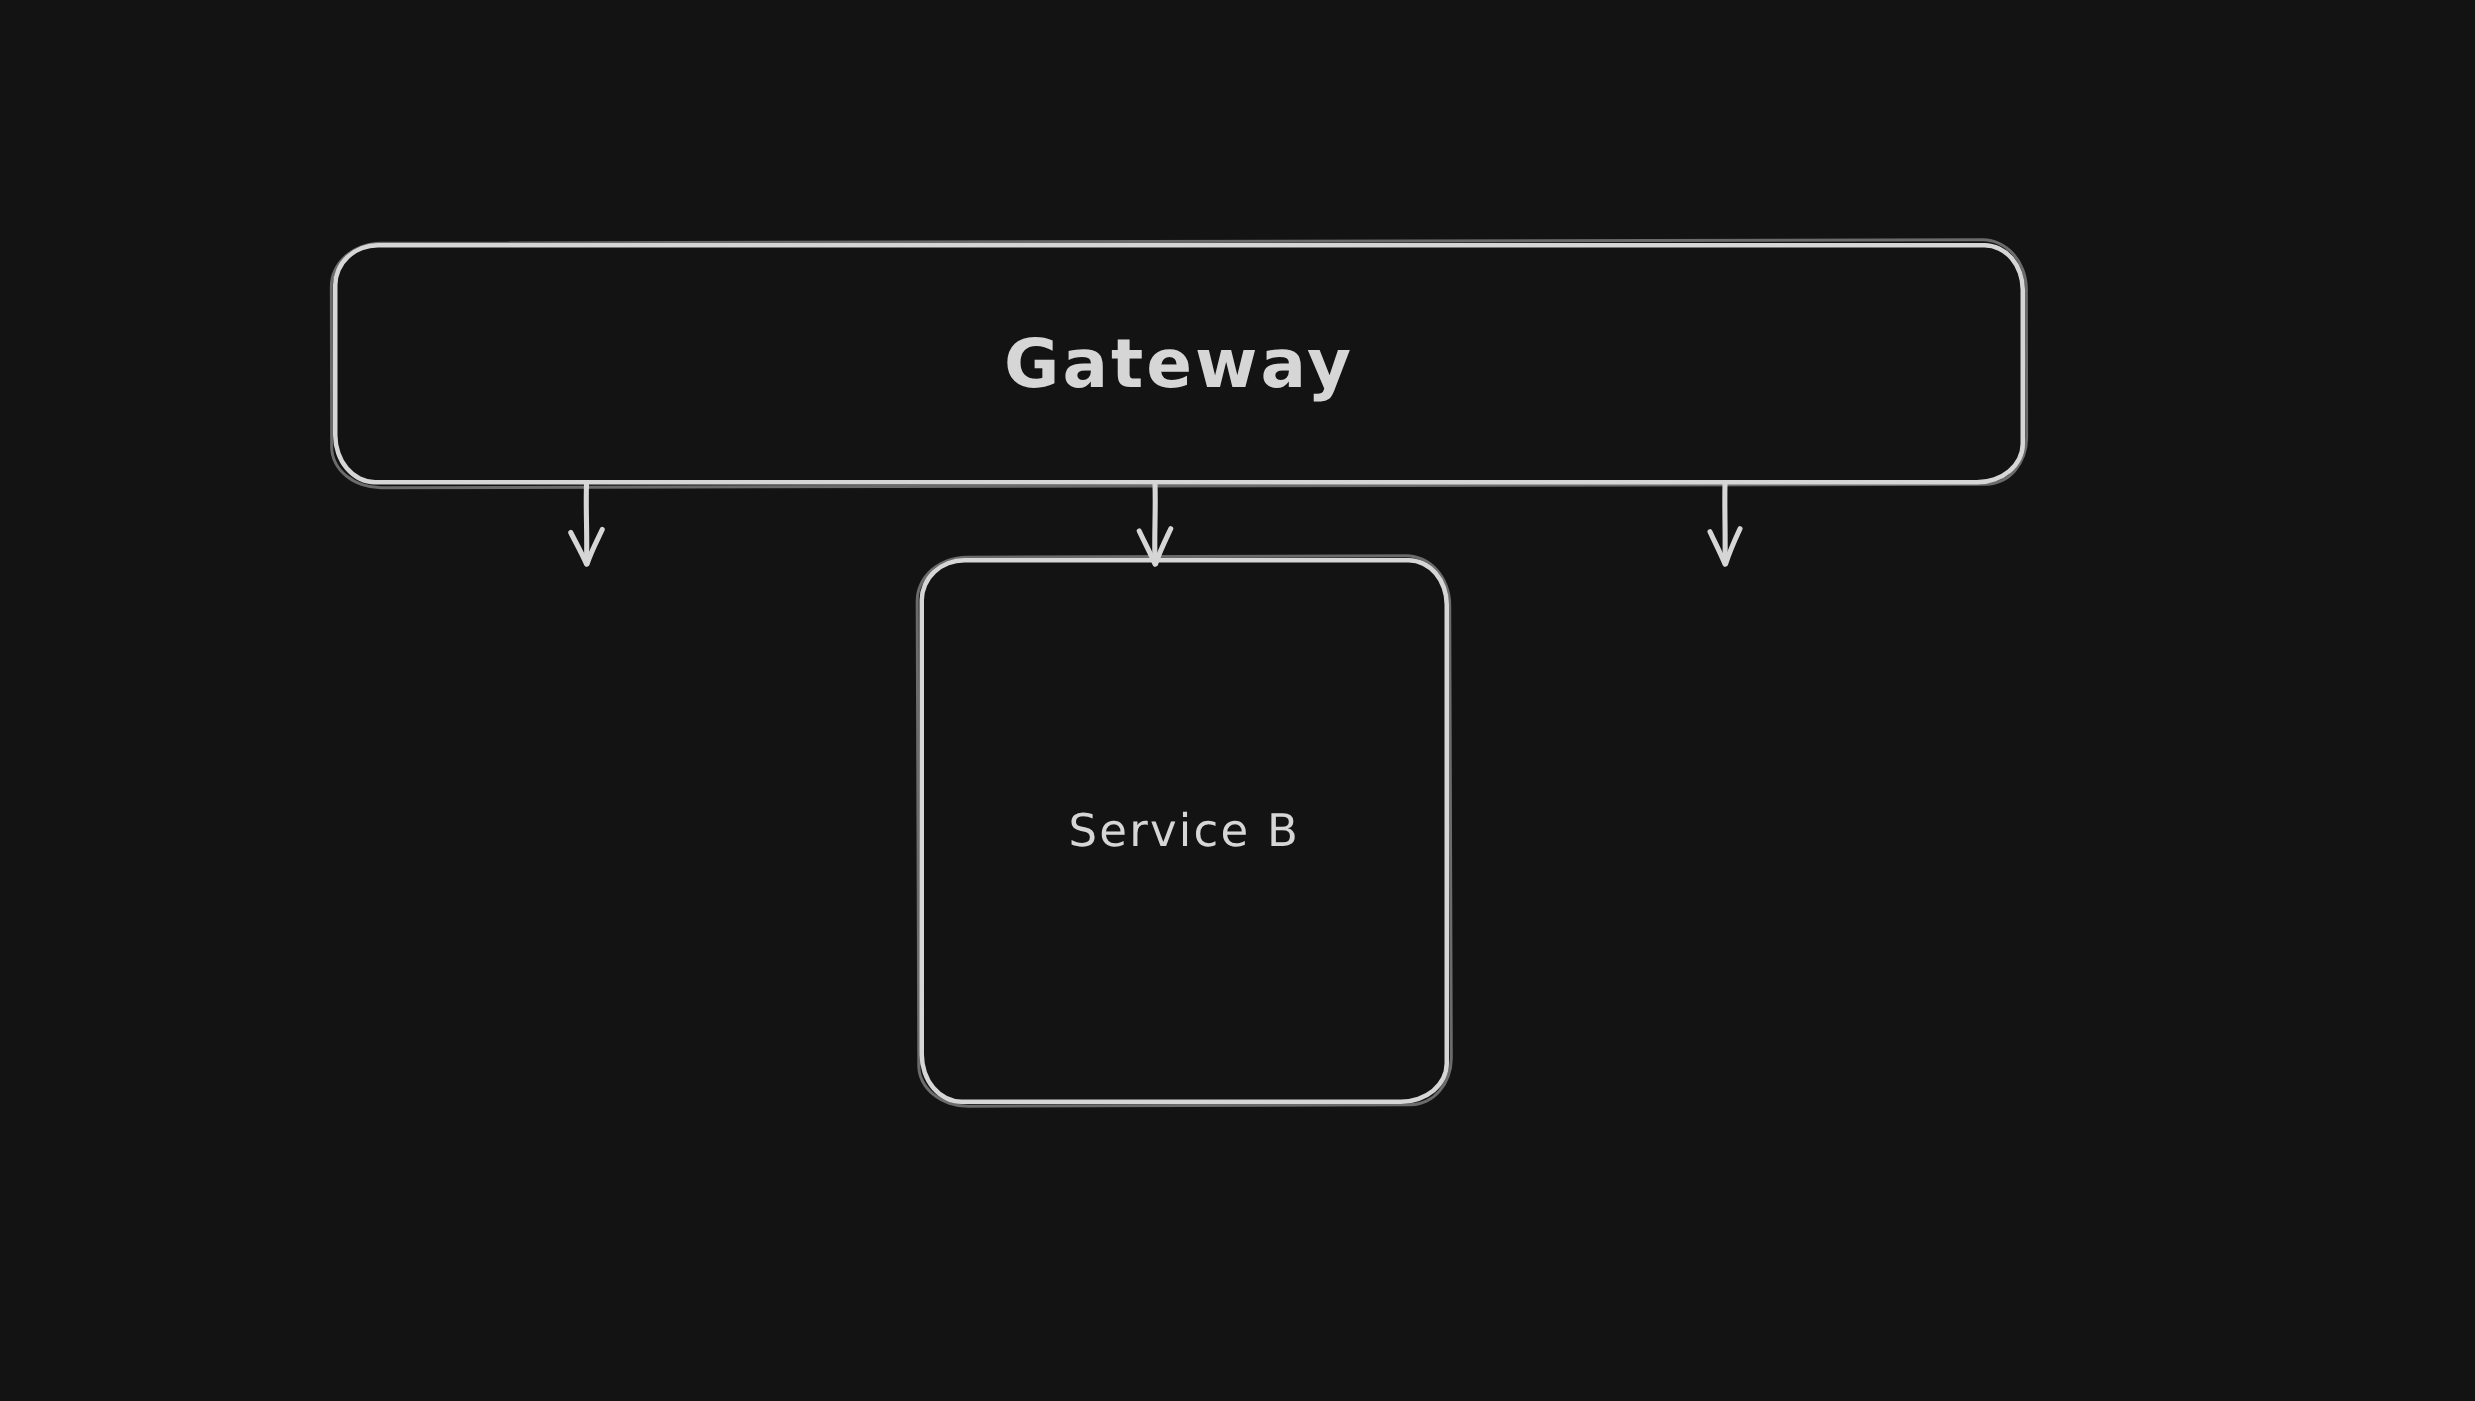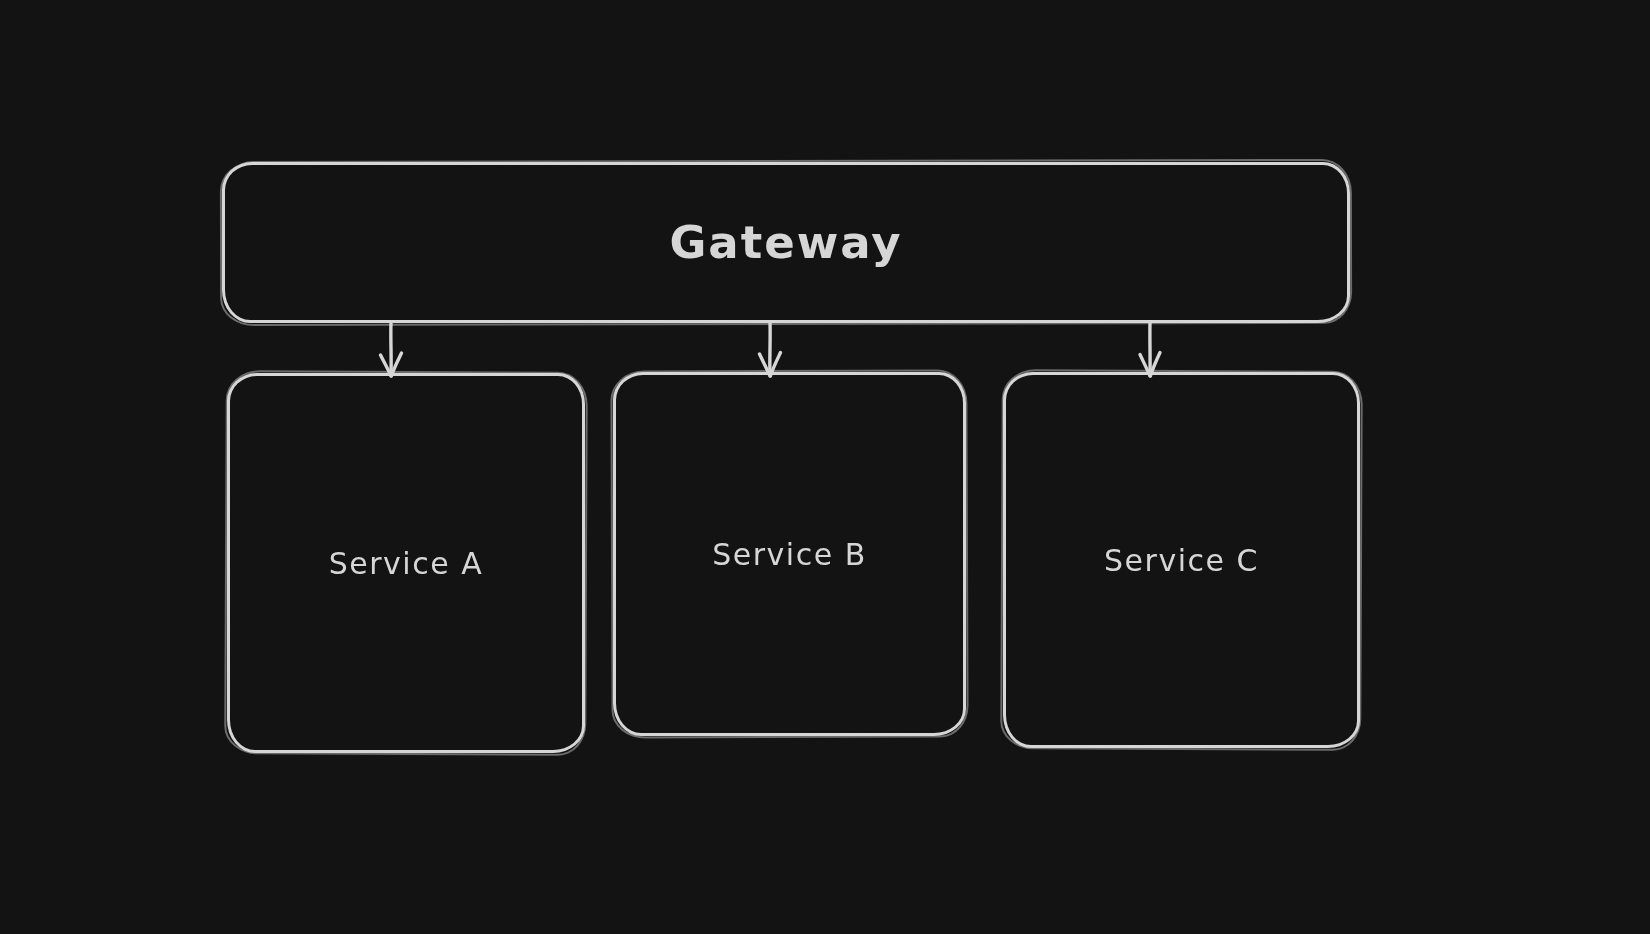--- a/index.html
+++ b/index.html
@@ -111,25 +111,19 @@
     </svg>
   </div>
   <div class="edge-arrow edge-3">
     <svg viewBox="0 0 44 58" aria-hidden="true">
       <path d="M22 2 C21.6 18 22.4 36 22 54"></path>
       <path d="M12 33.5 C15.5 41 19 48 22 55"></path>
       <path d="M32 31.5 C28.5 39 25 47 22.4 55"></path>
     </svg>
   </div>
 
-  <div class="node node-service-a">
-    <span class="node-label">Service A</span>
-  </div>
 
   <div class="node node-service-b">
     <span class="node-label">Service B</span>
   </div>
 
-  <div class="node node-service-c">
-    <span class="node-label">Service C</span>
-  </div>
 
 </div>
 
 </body></html>

